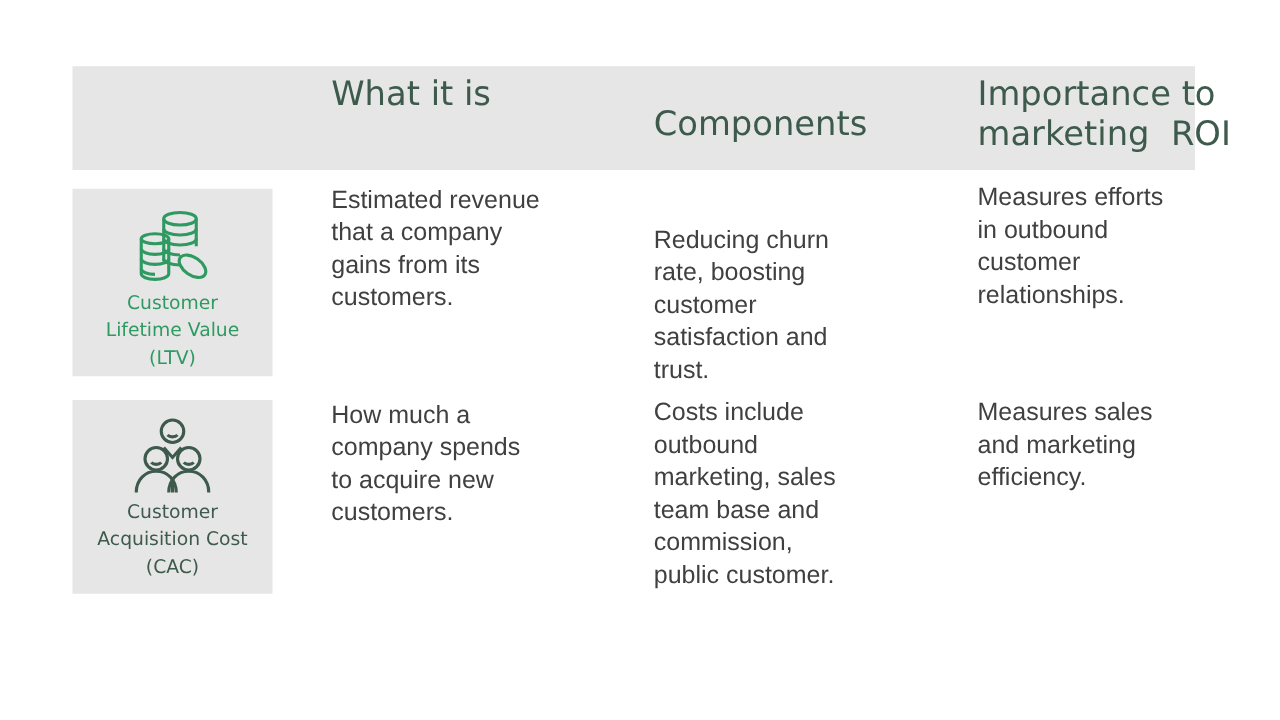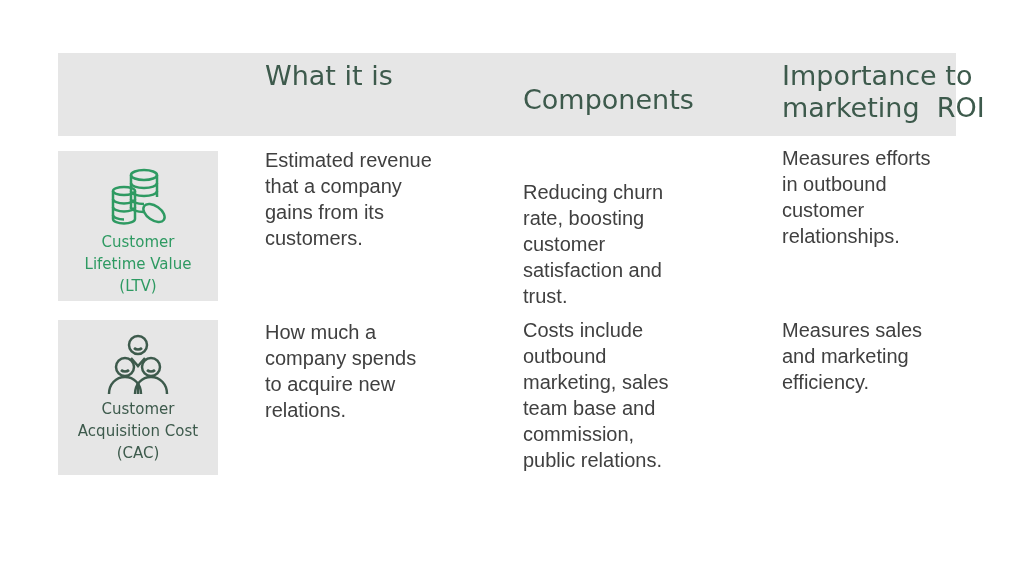--- a/index.html
+++ b/index.html
@@ -65,22 +65,22 @@
     <path d="M30 62c0-10 7-17 16-17s16 7 16 17"></path>
     <path d="M33 50v12"></path>
   </svg>
   <div style="white-space:pre;margin-top:2px;">Customer
 Acquisition Cost
 (CAC)</div>
 </div>
 <div class="cell" style="left:265px;top:319px;white-space:pre;">How much a
 company spends
 to acquire new
-relations.</div>
+customers.</div>
 <div class="cell" style="left:523px;top:317px;white-space:pre;">Costs include
 outbound
 marketing, sales
 team base and
 commission,
-public relations.</div>
+public customer.</div>
 <div class="cell" style="left:782px;top:317px;white-space:pre;">Measures sales
 and marketing
 efficiency.</div>
 
 </body></html>

